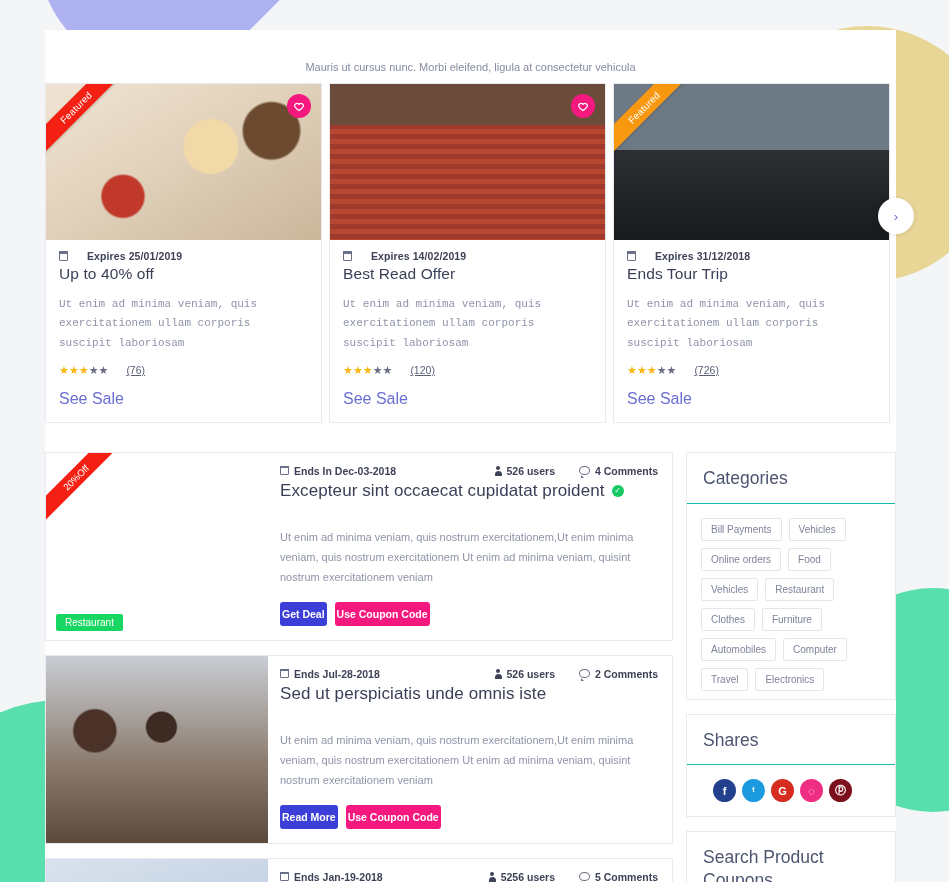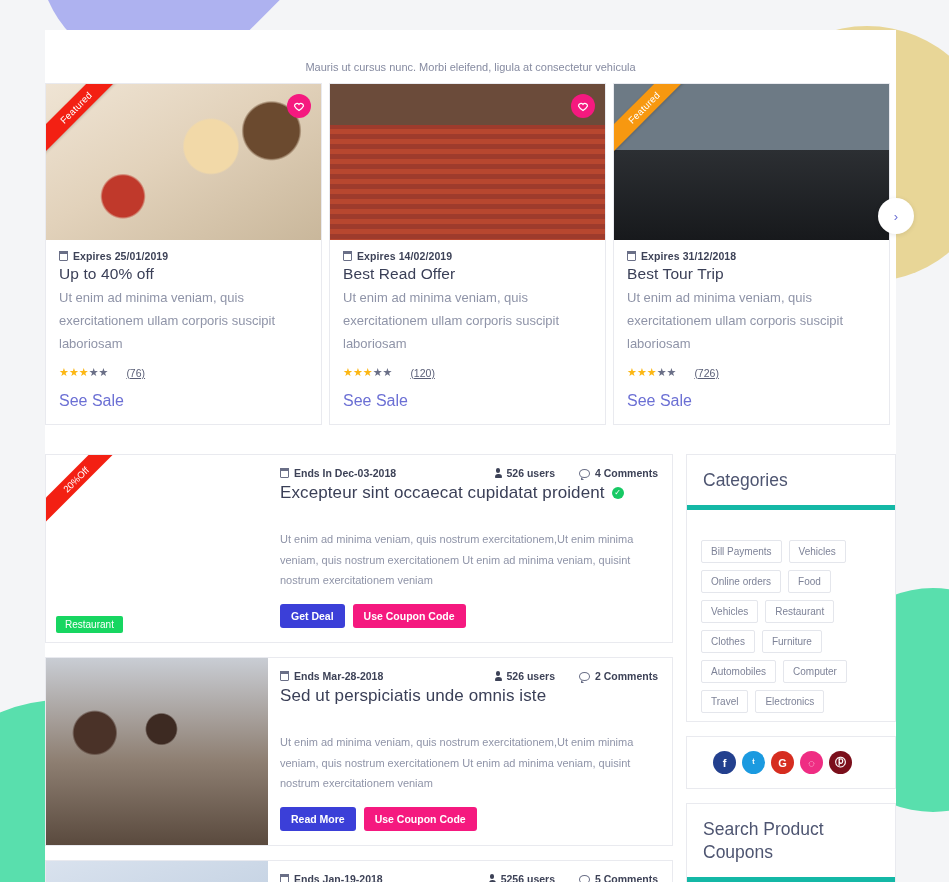--- a/index.html
+++ b/index.html
@@ -90,37 +90,38 @@
     position: absolute; right: 10px; top: 10px;
     width: 24px; height: 24px; border-radius: 50%;
     background: #f5197f;
     display: flex; align-items: center; justify-content: center;
     border: none; cursor: pointer;
   }
   .heart-btn svg { width: 12px; height: 12px; }
   .offer-body { padding: 10px 13px 14px; }
   .expires {
     font-size: 10.5px; font-weight: bold; color: #3d4257;
-    display: flex; align-items: center; gap: 5px; letter-spacing: .1px;
+    display: flex; align-items: center; gap: 19px; letter-spacing: .1px;
   }
   .cal-box {
     width: 9px; height: 9px; border: 1.4px solid #6a6f87;
     border-radius: 1px; display: inline-block; position: relative;
   }
   .cal-box::after {
     content: ''; position: absolute; left: -1.4px; top: -1.4px;
     width: 9px; height: 2.5px; background: #6a6f87;
   }
   .offer-title {
     margin-top: 3px; font-size: 15.5px; font-weight: 400;
     color: #3a3f57; letter-spacing: .1px;
   }
   .offer-desc {
-    margin-top: 4px; font-size: 13px; line-height: 1.75;
+    margin-top: 12px; font-size: 11px; line-height: 1.75;
     color: #8f94a8;
+    font-family: Liberation Mono, monospace;
   }
   .rating { margin-top: 11px; display: flex; align-items: center; }
   .rating .star { font-size: 11px; letter-spacing: 0px; }
   .star.on { color: #fcb714; }
   .star.off { color: #6a6f87; }
   .rating .count { font-size: 10.5px; color: #5a5f77; margin-left: 18px; text-decoration: underline; }
   .see-sale {
     display: inline-block; margin-top: 13px;
     font-size: 16px; color: #6b6fd4; text-decoration: none;
   }
@@ -199,40 +200,40 @@
     display: inline-flex; align-items: center; justify-content: center;
     color: #fff; font-size: 8px; line-height: 1;
   }
   .li-desc {
     margin-top: 26px; font-size: 11px; line-height: 1.85; color: #8f94a8;
   }
   .li-actions { margin-top: 14px; display: flex; gap: 8px; }
   .btn {
     border: none; cursor: pointer; color: #fff;
     font-size: 10.5px; font-weight: bold;
-    padding: 6px 11px; border-radius: 3px;
+    padding: 6px 2px; border-radius: 3px;
     font-family: "Liberation Sans", sans-serif;
   }
   .btn.primary { background: #3b3fd8; }
   .btn.pink { background: #f5197f; }
 
   
   .widget {
     background: #fff; border: 1px solid #e9eaef;
     margin-bottom: 14px;
   }
   .widget-head {
     padding: 14px 16px 13px;
-    border-bottom: 5px solid #14b8a6;
+    border-bottom: 1px solid #14b8a6;
   }
   .widget-title {
     font-size: 17.5px; font-weight: 400; color: #4e5571; line-height: 1.3;
   }
   .widget-body { padding: 14px 14px 8px; }
-  .cat-tags { display: flex; flex-wrap: wrap; gap: 7px; margin-top: 16px; }
+  .cat-tags { display: flex; flex-wrap: wrap; gap: 7px; }
   .cat-tag {
     border: 1px solid #e4e6ec; background: #fff;
     color: #7e8398; font-size: 10px;
     padding: 5px 9px; border-radius: 2px; cursor: pointer;
     font-family: "Liberation Sans", sans-serif;
   }
   .socials { display: flex; gap: 6px; padding: 14px 0 14px 26px; }
   .soc {
     width: 23px; height: 23px; border-radius: 50%;
     display: flex; align-items: center; justify-content: center;
@@ -336,21 +337,21 @@
           </div><a class="see-sale" href="#">See Sale</a></div>
       </div>
       <div class="offer-card">
         <div class="offer-media">
           <div class="ph ph-truck"></div>
           <div class="ribbon" style="background:#f79810">Featured</div>
         </div>
         <div class="offer-body"><div class="expires">
             <span class="cal-box"></span>
             <span>Expires 31/12/2018</span>
-          </div><div class="offer-title">Best Tour Trip</div><div class="offer-desc">Ut enim ad minima veniam, quis exercitationem ullam corporis suscipit laboriosam</div><div class="rating">
+          </div><div class="offer-title">Ends Tour Trip</div><div class="offer-desc">Ut enim ad minima veniam, quis exercitationem ullam corporis suscipit laboriosam</div><div class="rating">
             <span class="star on">★</span>
             <span class="star on">★</span>
             <span class="star on">★</span>
             <span class="star off">★</span>
             <span class="star off">★</span>
             <span class="count">(726)</span>
           </div><a class="see-sale" href="#">See Sale</a></div>
       </div>
     </div>
 
@@ -390,21 +391,21 @@
           </div>
         </div>
         <div class="list-item">
           <div class="li-media">
             <div class="ph ph-office"></div>
           </div>
           <div class="li-body">
             <div class="li-meta">
               <span class="ends">
                 <span class="cal-box"></span>
-                <span>Ends Mar-28-2018</span>
+                <span>Ends Jul-28-2018</span>
               </span>
               <span class="spacer"></span>
               <span class="users">
                 <span class="icon-user"></span>
                 <span>526 users</span>
               </span>
               <span class="comments">
                 <span class="icon-comment"></span>
                 <span>2 Comments</span>
               </span>
@@ -463,20 +464,23 @@
               <button class="cat-tag">Furniture</button>
               <button class="cat-tag">Automobiles</button>
               <button class="cat-tag">Computer</button>
               <button class="cat-tag">Travel</button>
               <button class="cat-tag">Electronics</button>
             </div>
         </div>
       </div>
 
       <div class="widget">
+        <div class="widget-head">
+          <div class="widget-title">Shares</div>
+        </div>
         <div class="socials" id="socials">
             <button class="soc" style="background: rgb(35, 64, 142);">f</button>
             <button class="soc" style="background: rgb(27, 154, 224);">ᵗ</button>
             <button class="soc" style="background: rgb(214, 45, 32);">G</button>
             <button class="soc" style="background: rgb(239, 45, 131);">◌</button>
             <button class="soc" style="background: rgb(123, 15, 27);">ⓟ</button>
           </div>
       </div>
 
       <div class="widget">

